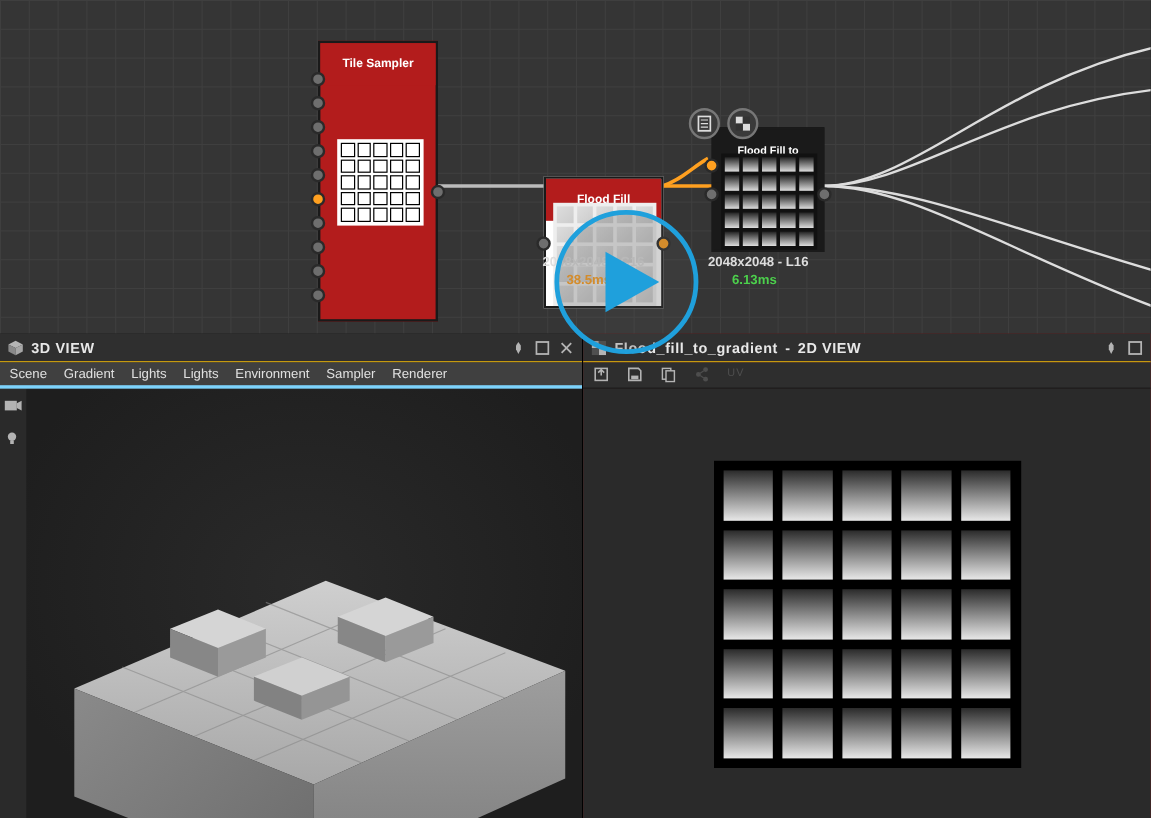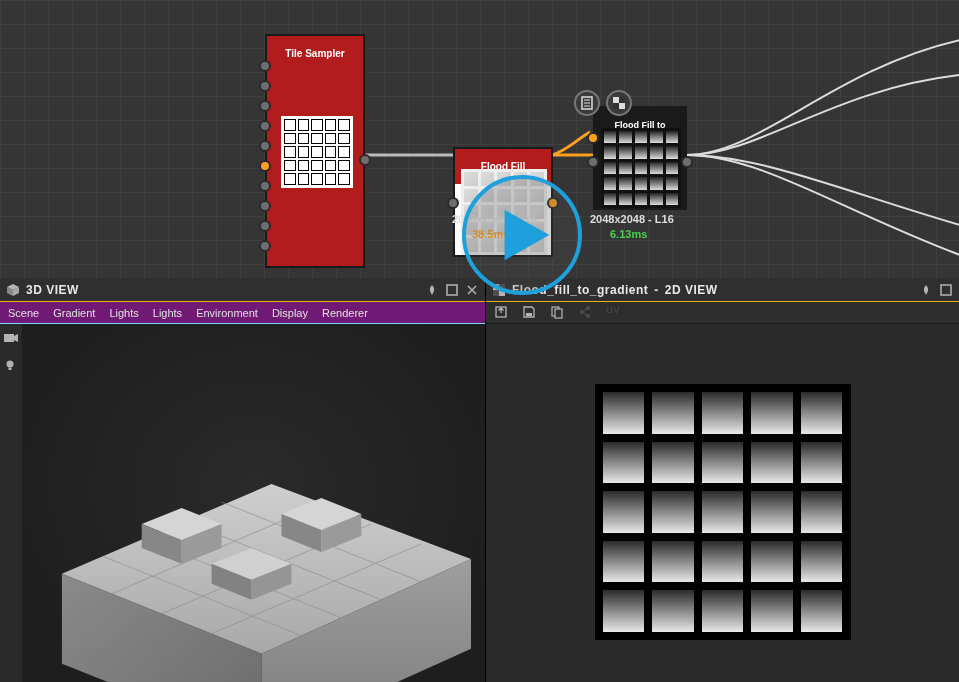--- a/index.html
+++ b/index.html
@@ -94,22 +94,22 @@
 
   .panel-header {
     height:24px; background:#2f2f2f; display:flex; align-items:center;
     padding:0 6px; gap:6px; border-bottom:1px solid #eab308; font-size:12px;
   }
   .panel-header .title { font-weight:bold; letter-spacing:0.5px; color:#e8e8e8; }
   .panel-header .grow { flex:1; }
   .hdr-icon { width:14px; height:14px; display:flex; align-items:center; justify-content:center; opacity:.85; cursor:pointer; }
 
   .menu-bar {
-    height:22px; background:#701a75; display:flex; align-items:center; gap:14px;
-    padding:0 8px; font-size:11px; color:#e0e0e0; border-bottom:1px solid #7dd3fc;
+    height:22px; background:#404040; display:flex; align-items:center; gap:14px;
+    padding:0 8px; font-size:11px; color:#e0e0e0; border-bottom:3px solid #7dd3fc;
   }
   .menu-bar span { cursor:pointer; }
 
   .left-toolbar {
     position:absolute; left:0; top:46px; width:22px; height:calc(100% - 46px);
     background:#2a2a2a; display:flex; flex-direction:column; align-items:center;
     gap:10px; padding-top:8px;
   }
   .left-toolbar .tb-btn { width:16px; height:16px; opacity:.85; cursor:pointer; }
 
@@ -334,21 +334,21 @@
             <line x1="9" y1="1" x2="1" y2="9" stroke="#ccc" stroke-width="1.5"></line>
           </svg>
       </span>
     </div>
     <div class="menu-bar">
       <span>Scene</span>
       <span>Gradient</span>
       <span>Lights</span>
       <span>Lights</span>
       <span>Environment</span>
-      <span>Display</span>
+      <span>Sampler</span>
       <span>Renderer</span>
     </div>
     <div class="left-toolbar">
       <span class="tb-btn">
         <svg width="16" height="12" viewBox="0 0 16 12">
             <rect x="1" y="2" width="10" height="8" fill="#ccc"></rect>
             <path d="M11 4 L15 2 L15 10 L11 8 Z" fill="#ccc"></path>
           </svg>
       </span>
       <span class="tb-btn">

